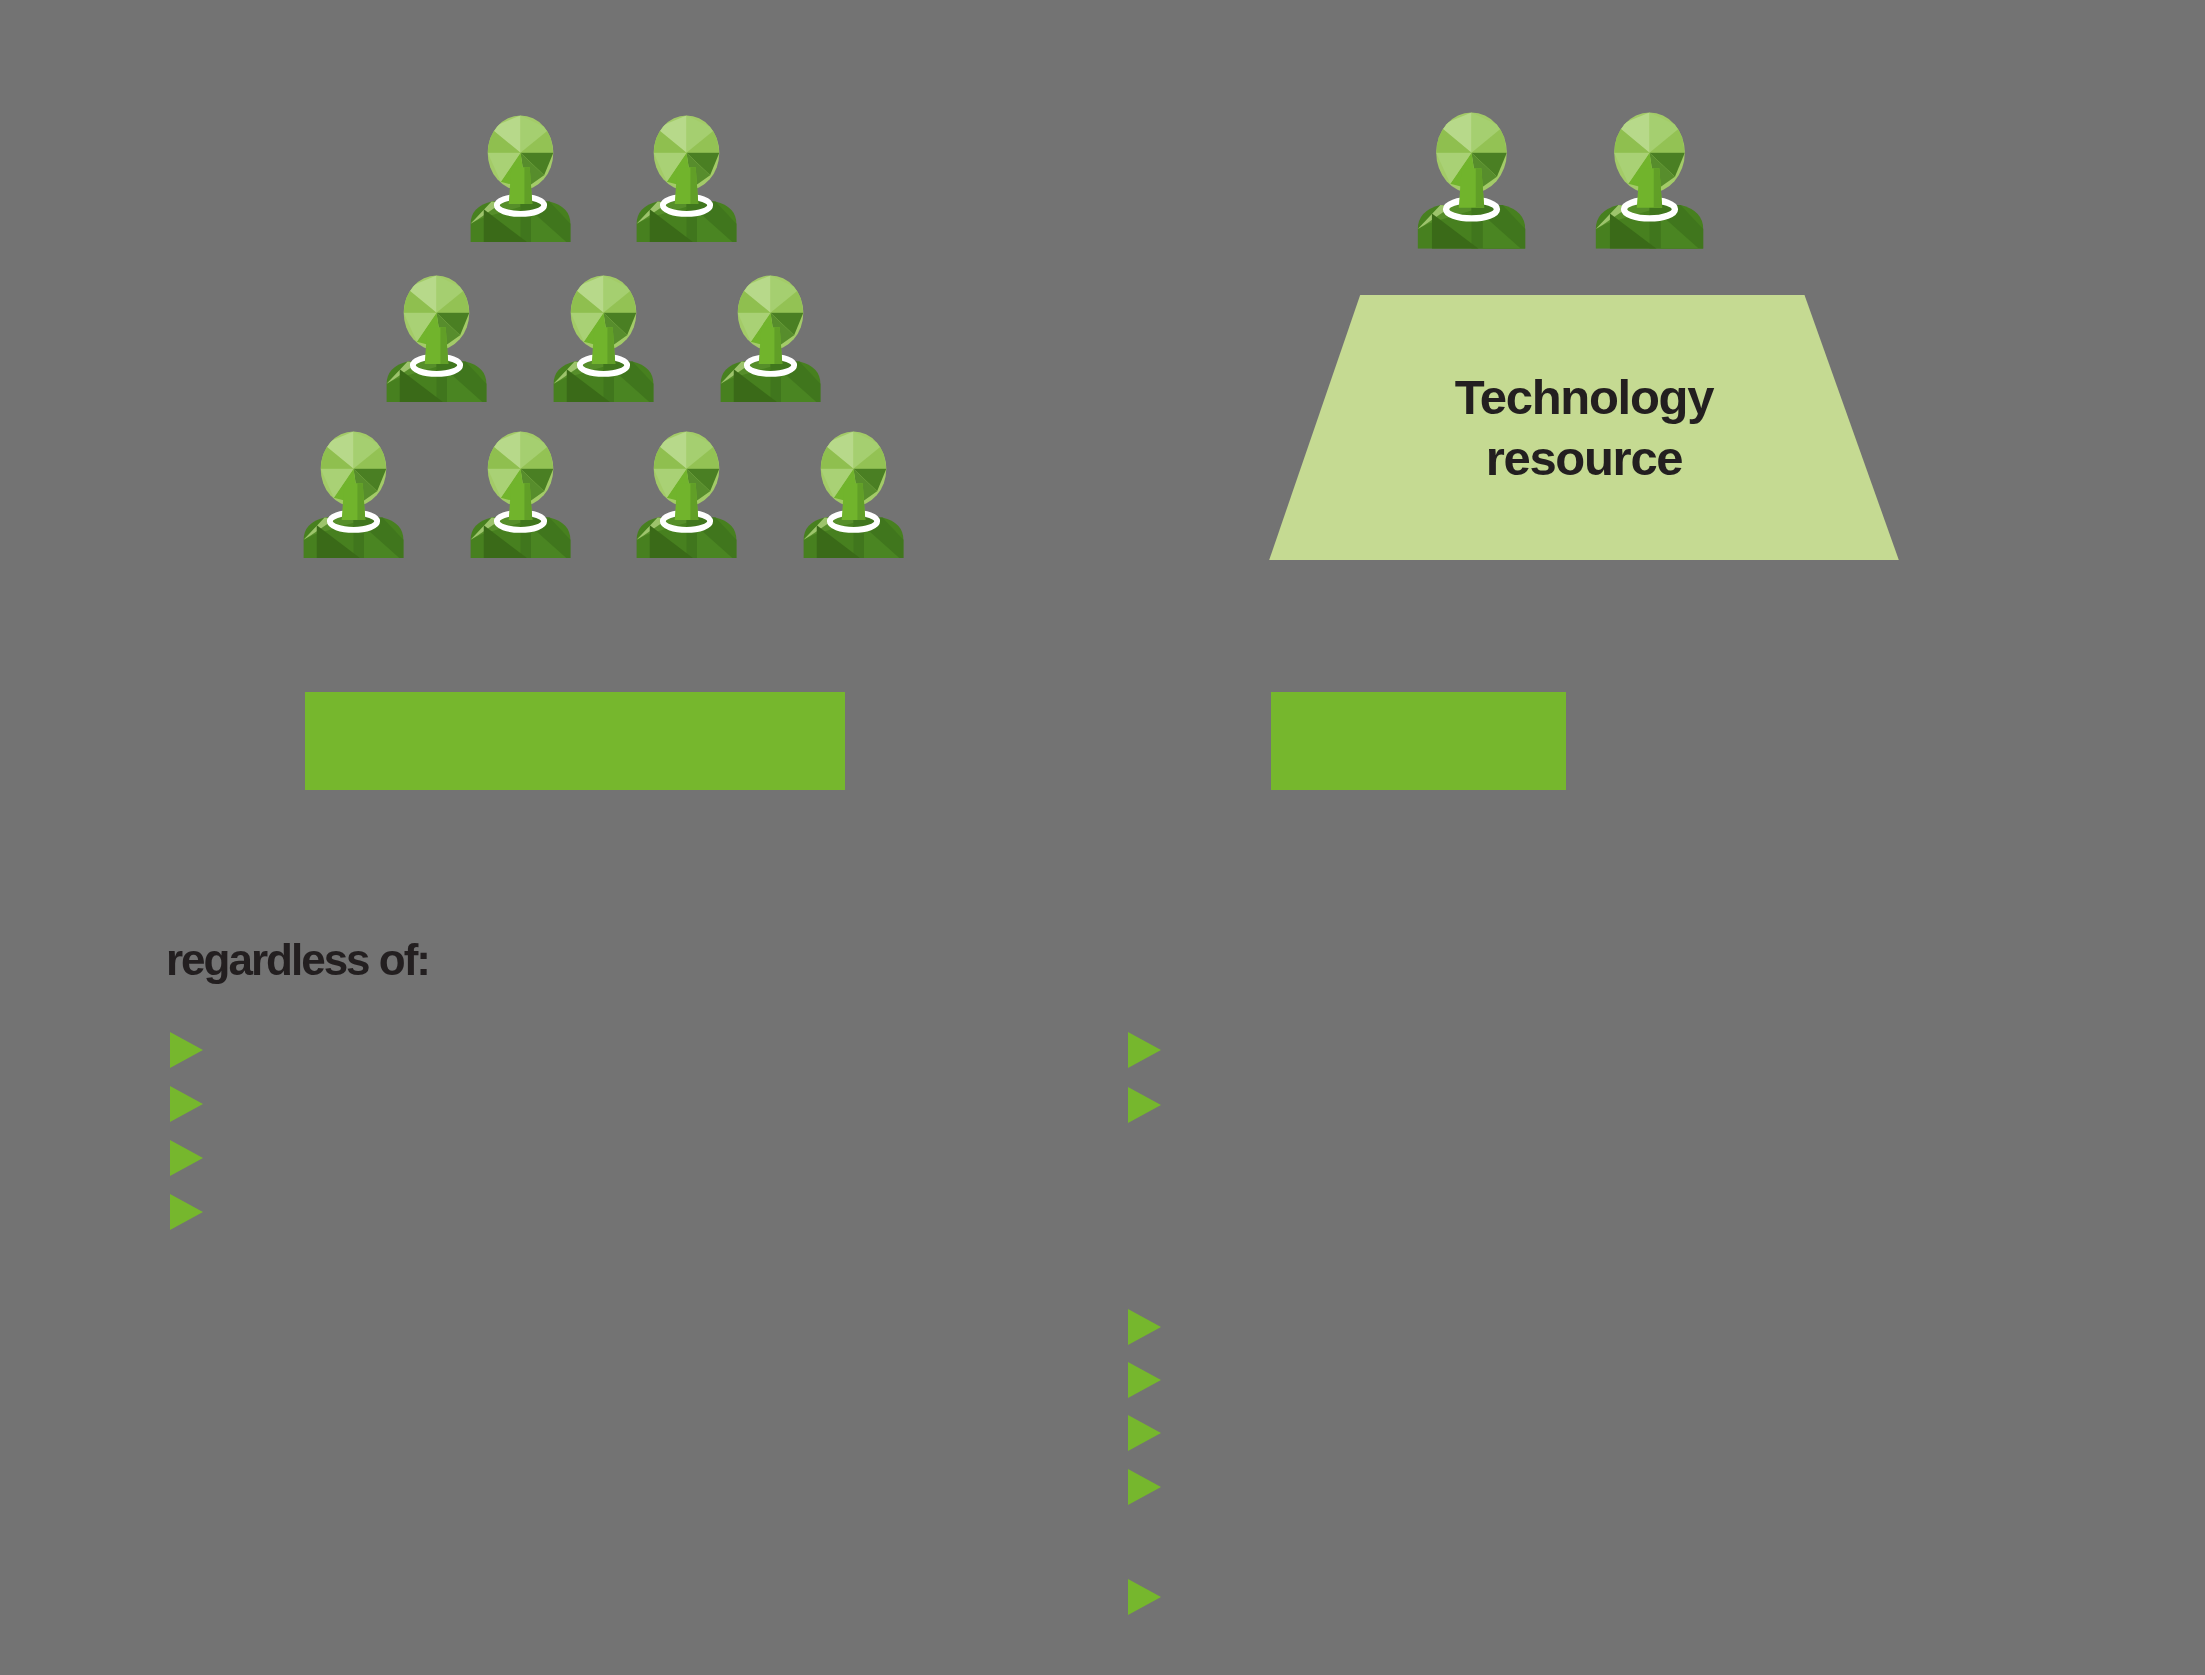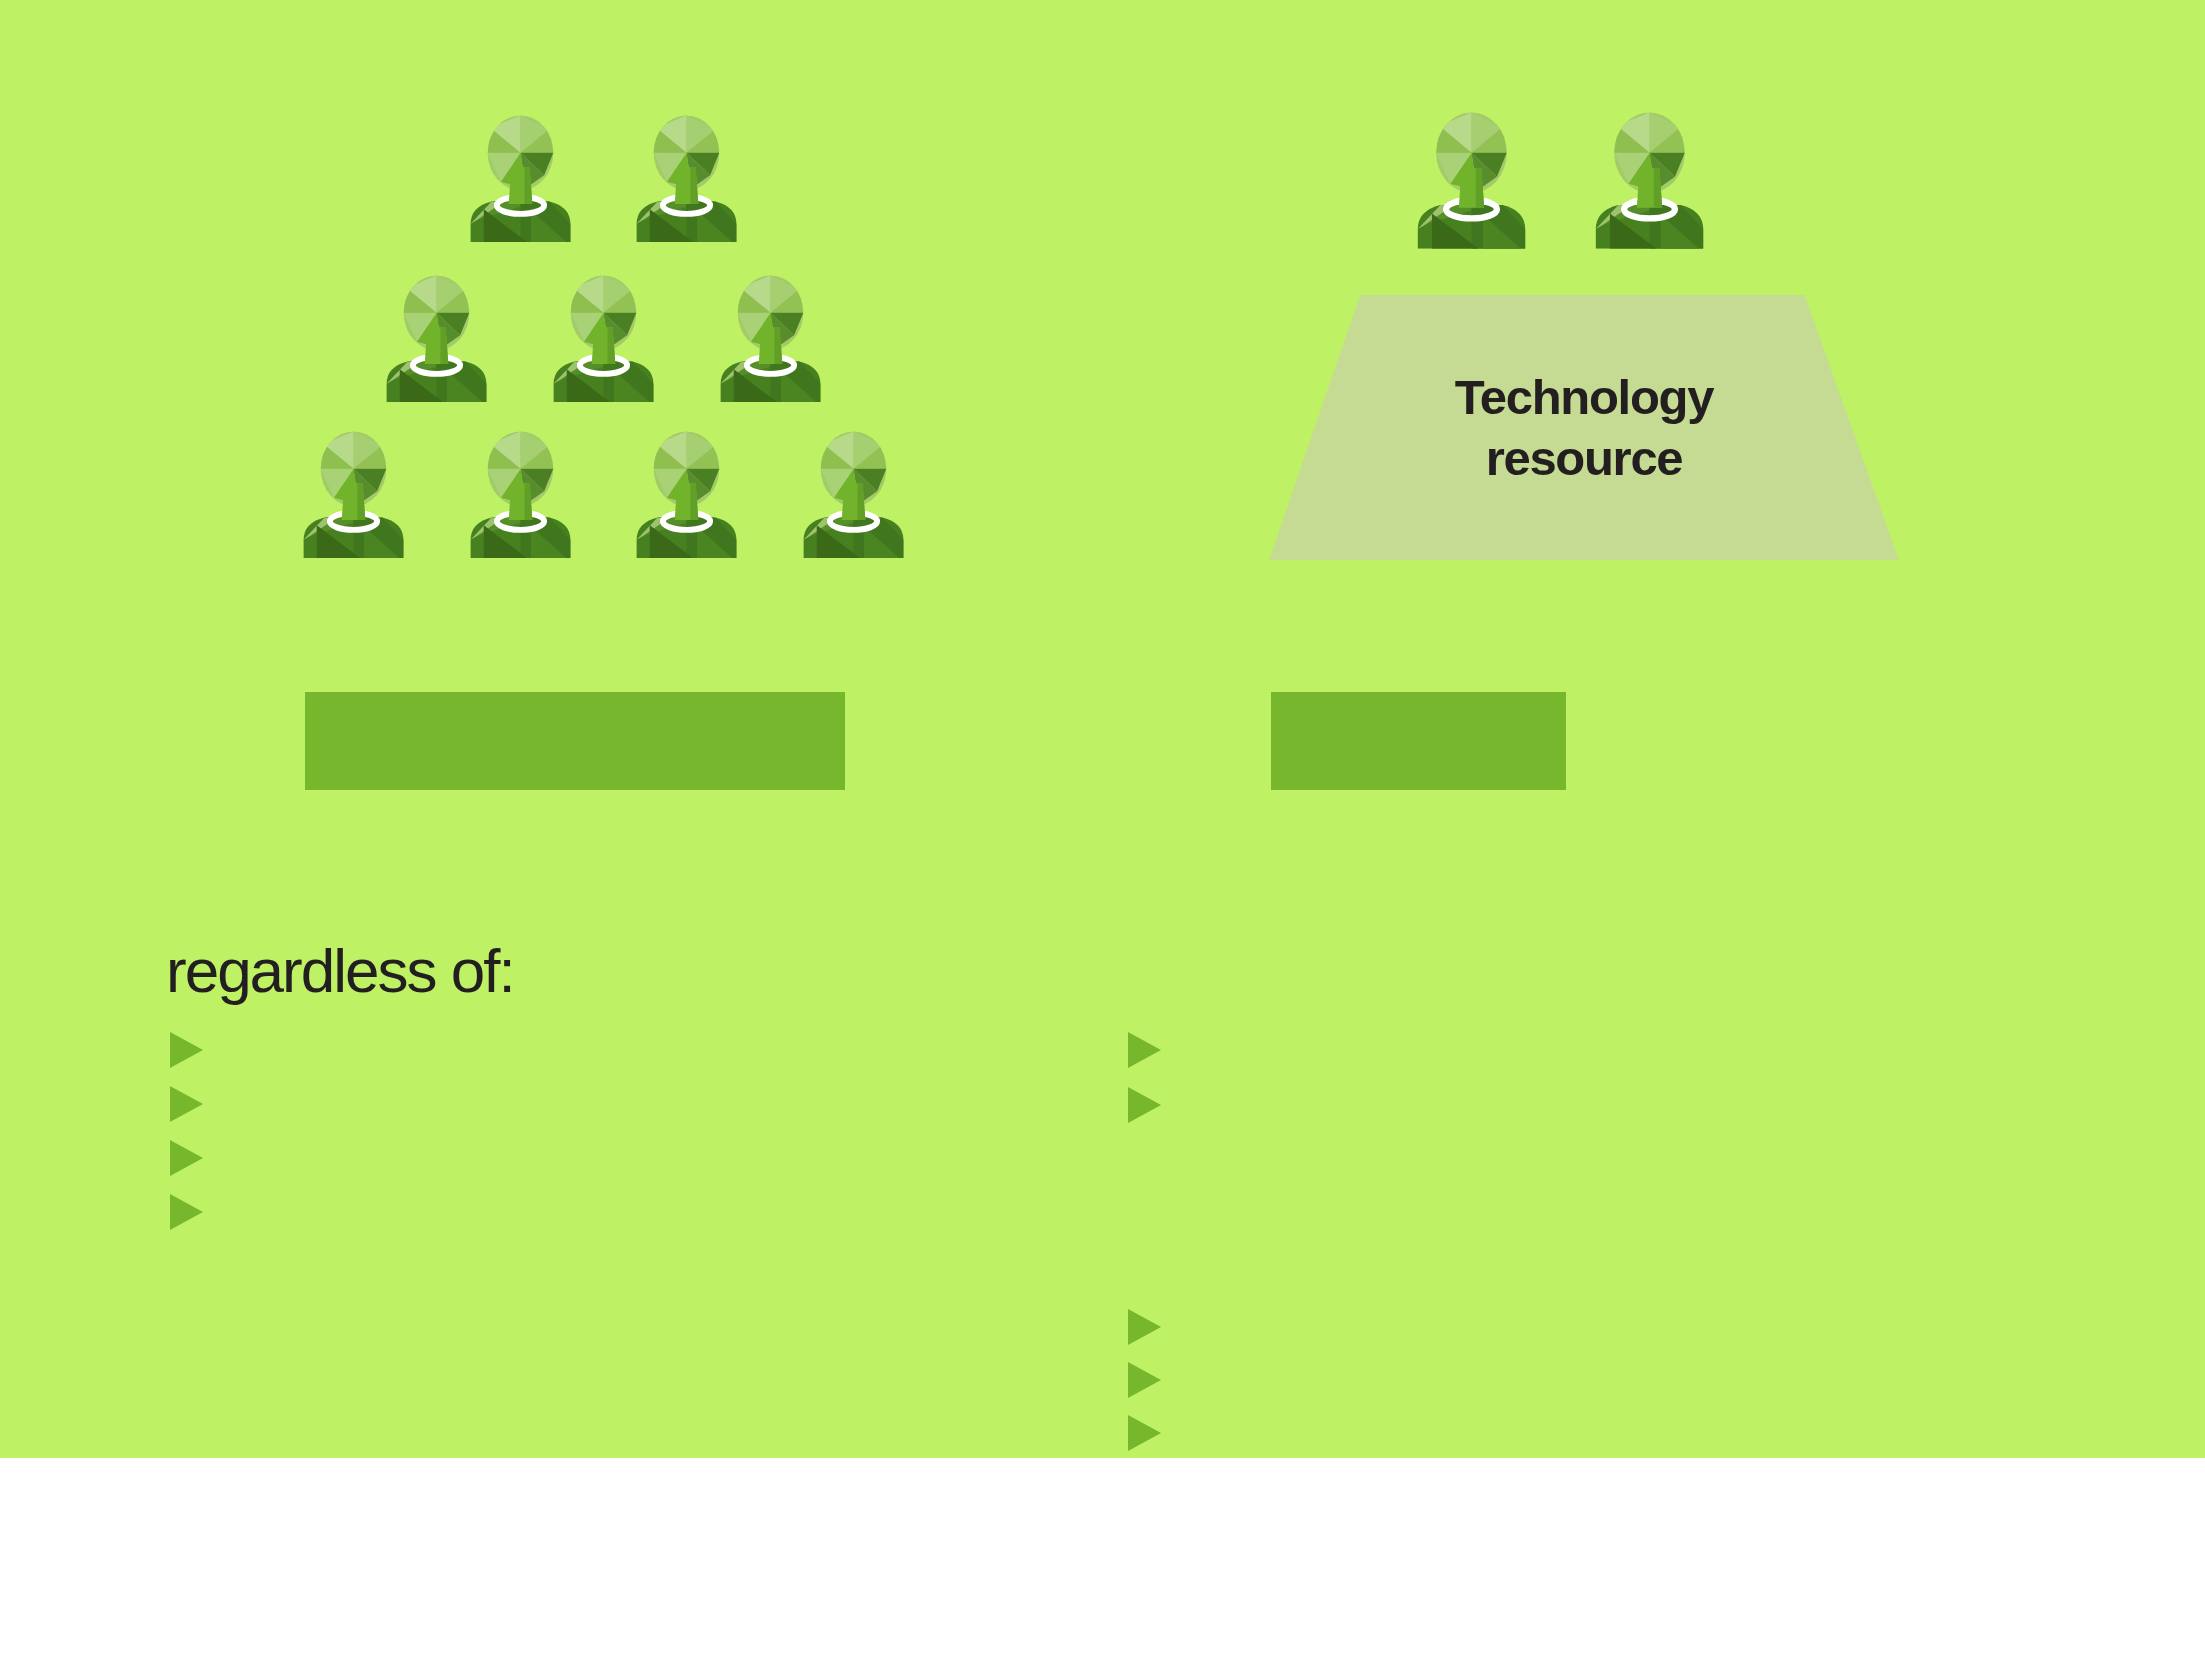--- a/index.html
+++ b/index.html
@@ -4,22 +4,22 @@
 <style>
   html, body {
     margin: 0;
     padding: 0;
     background: #ffffff;
     font-family: "Liberation Sans", "DejaVu Sans", sans-serif;
   }
   #canvas {
     position: relative;
     width: 2205px;
-    height: 1458px;
-    background: #bef264;
+    height: 1675px;
+    background: #737373;
     overflow: hidden;
   }
   .bar {
     position: absolute;
     height: 98px;
     top: 692px;
   }
   .avatar { position: absolute; display: block; }
   .bullet {
     position: absolute;
@@ -27,22 +27,22 @@
     height: 0;
     border-top: 18.6px solid transparent;
     border-bottom: 18.6px solid transparent;
     border-left-width: 33px;
     border-left-style: solid;
   }
   #regardless-label {
     position: absolute;
     left: 166px;
     top: 935px;
-    font-size: 62px;
-    font-weight: 400;
+    font-size: 44px;
+    font-weight: 700;
     letter-spacing: -2px;
     color: #231f20;
     white-space: nowrap;
   }
   #funnel-wrap {
     position: absolute;
     left: 1269px;
     top: 295px;
     width: 630px;
     height: 265px;

